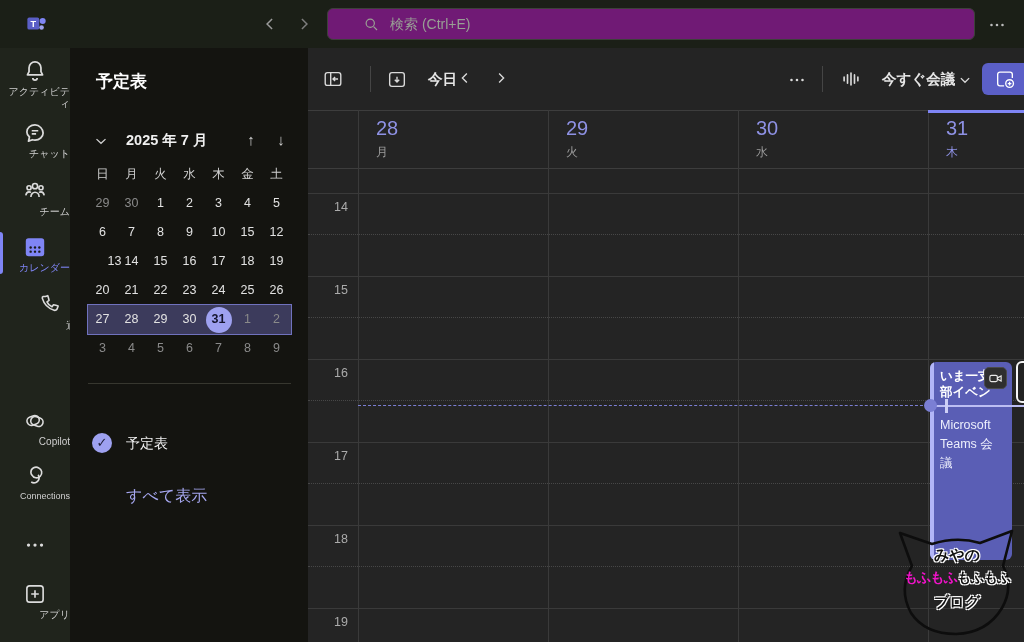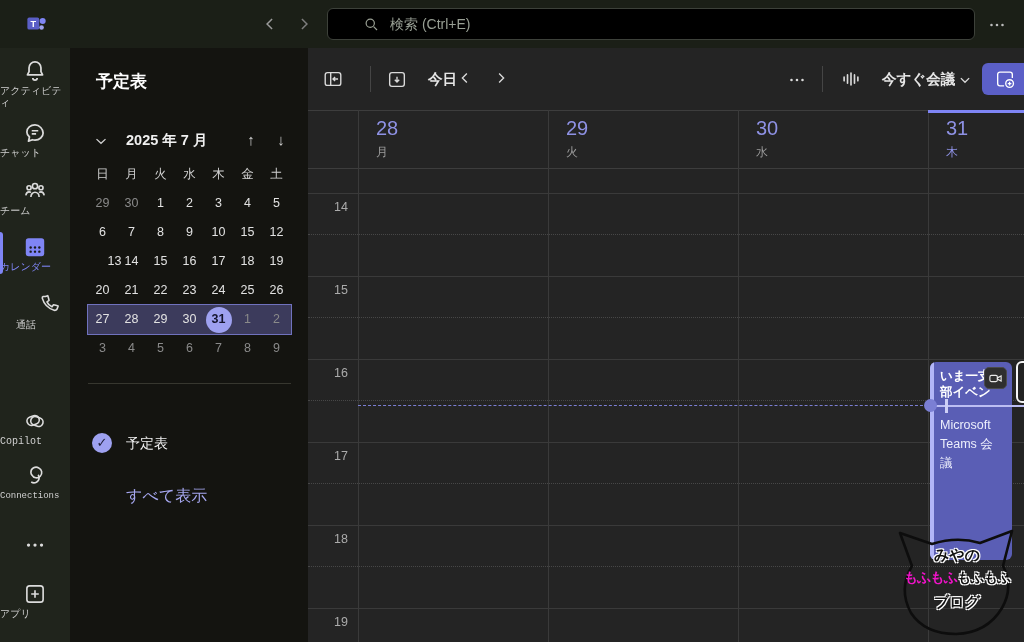--- a/index.html
+++ b/index.html
@@ -5,31 +5,31 @@
   * { margin:0; padding:0; box-sizing:border-box; }
   html,body { width:1024px; height:642px; overflow:hidden; background:#242424;
     font-family:"Liberation Sans","DejaVu Sans",sans-serif; -webkit-user-select:none; user-select:none; }
   #stage { position:relative; width:1024px; height:642px; }
 
   
   #topbar { position:absolute; left:0; top:0; width:1024px; height:48px; background:#1b1f17; }
   #teams-logo { position:absolute; left:26px; top:13px; width:22px; height:22px; }
   .nav-chev { position:absolute; top:14px; width:20px; height:20px; color:#9a9a9a; cursor:pointer; }
   #nav-back { left:260px; } #nav-fwd { left:294px; color:#7d7d7d; }
-  #searchbox { position:absolute; left:327px; top:8px; width:648px; height:32px; background:#000000;
+  #searchbox { position:absolute; left:327px; top:8px; width:648px; height:32px; background:#701a75;
     border:1px solid #3d413a; border-radius:6px; display:flex; align-items:center; padding:0 12px; }
   #searchbox .sic { width:18px; height:18px; color:#9aa094; margin:0 10px 0 22px; }
   #search-input { flex:1; background:transparent; border:none; outline:none; color:#cfd3cb;
     font-size:14px; font-family:inherit; }
   #search-input::placeholder { color:#989f94; }
   #topbar-more { position:absolute; left:986px; top:14px; width:22px; height:20px; color:#bdbdbd; cursor:pointer; }
 
   
   #rail { position:absolute; left:0; top:48px; width:70px; height:594px; background:#20241c; }
-  .rail-item { position:absolute; left:0; width:70px; text-align:left; color:#d8d8d8; cursor:pointer;font-family:Liberation Mono, monospace; }
+  .rail-item { position:absolute; left:0; width:70px; text-align:right; color:#d8d8d8; cursor:pointer; }
   .rail-item .ric { display:block; margin:0 auto; width:26px; height:26px; color:#dcdcdc; }
   .rail-item .rlab { display:block; font-size:10px; color:#d0d0d0; margin-top:2px; line-height:12px; }
   .rail-item.small .rlab { font-size:9px; }
   .rail-item.active .ric, .rail-item.active .rlab { color:var(--accent); }
   #rail-indicator { position:absolute; left:0; width:3px; height:42px; background:var(--accent); border-radius:0 3px 3px 0; }
 
   
   #panel { position:absolute; left:70px; top:48px; width:238px; height:594px; background:#141410; color:#e8e8e8; }
   #panel-title { position:absolute; left:26px; top:22px; font-size:17px; font-weight:bold; color:#fff; }
   #mc-head { position:absolute; left:0; top:82px; width:238px; height:22px; }

